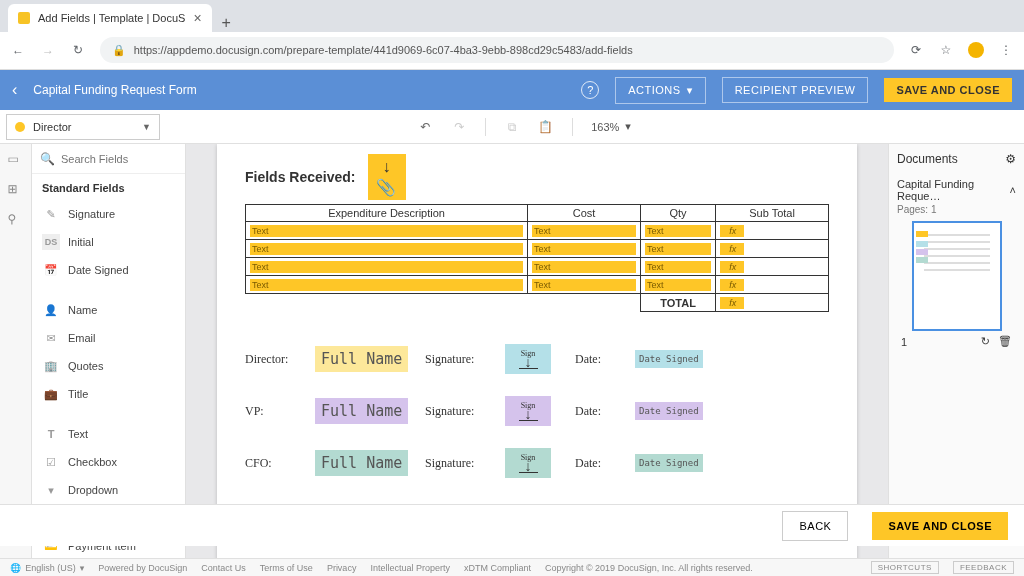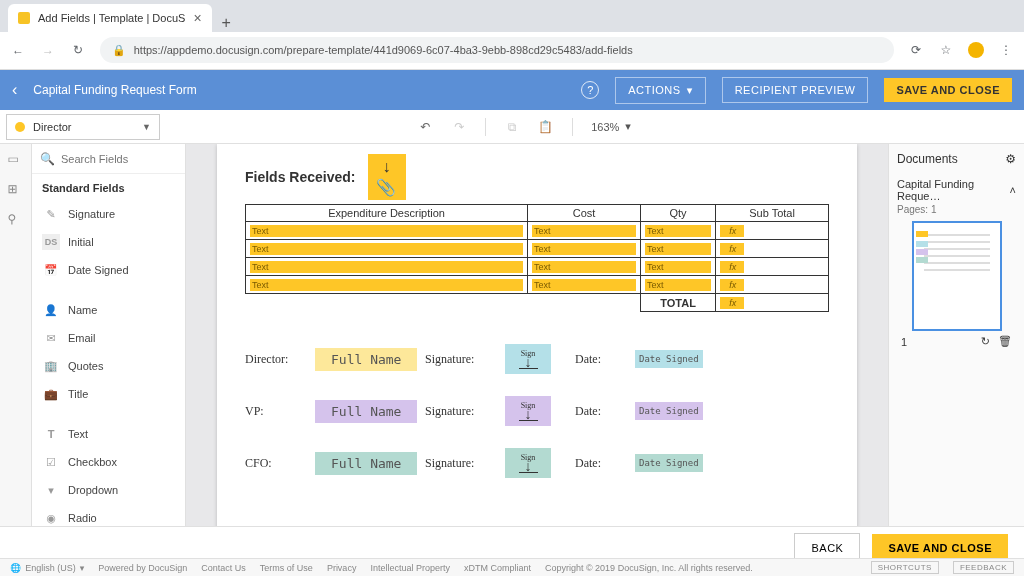--- a/index.html
+++ b/index.html
@@ -68,21 +68,21 @@
 .tbl-title { font-size: 17px; text-align: center; margin-top: 18px; font-family: Georgia, serif; }
 .exp-table { width: 100%; border-collapse: collapse; margin-top: 4px; font-size: 11px; }
 .exp-table th, .exp-table td { border: 1px solid #333; padding: 2px 4px; text-align: center; }
 .exp-table th { font-weight: 400; background:#fff; }
 .cell-tag { display:inline-block; background: #fec627; color: #7a5b00; font-size: 9px; padding: 1px 2px; text-align:left; width:100%; }
 .cell-tag.fx { font-style: italic; width:auto; padding:1px 8px 1px 9px; }
 .total-cell { font-weight: 700; text-align:center; }
 
 .sig-grid { margin-top: 32px; display: grid; grid-template-columns: 70px 110px 80px 70px 60px 100px; row-gap: 22px; align-items: center; font-size: 12px; font-family: Georgia, serif; }
 .sig-label { font-weight: 400; }
-.name-tag { font-family: monospace; font-size: 13px; padding: 4px 16px; color:#555; display:inline-block; }
+.name-tag { font-family: monospace; font-size: 15px; padding: 4px 6px; color:#555; display:inline-block; }
 .name-tag.y { background: #fde89a; }
 .name-tag.p { background: #d5c3ec; }
 .name-tag.g { background: #b3dad1; }
 .sign-box { width: 46px; height: 30px; display: flex; flex-direction: column; align-items: center; justify-content: center; font-size: 8px; position:relative; }
 .sign-box.y { background: #b4e0e8; }
 .sign-box.p { background: #d5c3ec; }
 .sign-box.g { background: #b3dad1; }
 .sign-box .sa { font-size:14px; line-height:10px; border-bottom:1px solid #333; padding:0 6px; }
 .date-tag { font-family: monospace; font-size: 9px; padding: 4px 4px; color:#555; display:inline-block; }
 .date-tag.y { background: #b4e0e8; }
@@ -97,21 +97,21 @@
 .thumb { width: 90px; height: 110px; border: 2px solid #4a90e2; background: #fff; margin: 0 auto; position: relative; padding:6px; }
 .thumb .tline { height:2px; background:#ddd; margin:5px 4px; }
 .thumb .tag { position:absolute; width:12px; height:6px; left:2px; }
 .thumb .t1 { background:#fec627; top:8px; }
 .thumb .t2 { background:#b4e0e8; top:18px; }
 .thumb .t3 { background:#d5c3ec; top:26px; }
 .thumb .t4 { background:#b3dad1; top:34px; }
 .thumb-bar { display:flex; align-items:center; gap:10px; margin-top:4px; padding:0 4px; font-size:11px; justify-content:space-between;}
 
 
-.action-bar { position:absolute; bottom: 8px; left:0; right:0; height: 42px; border-top: 1px solid #e0e0e0; background:#fff; display:flex; justify-content:flex-end; align-items:center; gap:12px; padding: 0 16px; }
+.action-bar { position:absolute; bottom: 30px; left:0; right:0; height: 42px; border-top: 1px solid #e0e0e0; background:#fff; display:flex; justify-content:flex-end; align-items:center; gap:24px; padding: 0 16px; }
 .btn-sec { padding: 8px 16px; background:#fff; border:1px solid #ccc; font-size:11px; letter-spacing:0.5px; cursor:pointer; }
 .btn-pri { padding: 8px 16px; background:#fec627; border:none; font-size:11px; letter-spacing:0.5px; cursor:pointer; font-weight:600; }
 
 
 .footer { position:absolute; bottom:0; left:0; right:0; height:18px; background:#f7f7f7; border-top:1px solid #e0e0e0; display:flex; align-items:center; padding:0 10px; font-size:9px; color:#888; gap:14px; }
 .footer .fl { cursor:pointer; }
 .footer-spacer { flex:1; }
 .footer .corner { border:1px solid #ccc; padding:1px 6px; font-size:8px; letter-spacing:0.5px; cursor:pointer; }
 .globe { display:flex; align-items:center; gap:4px; }
 </style>

